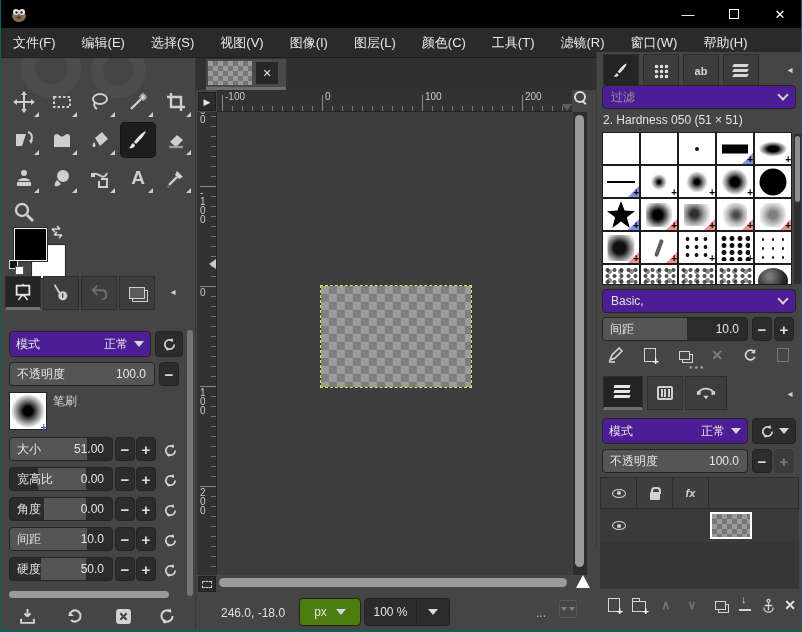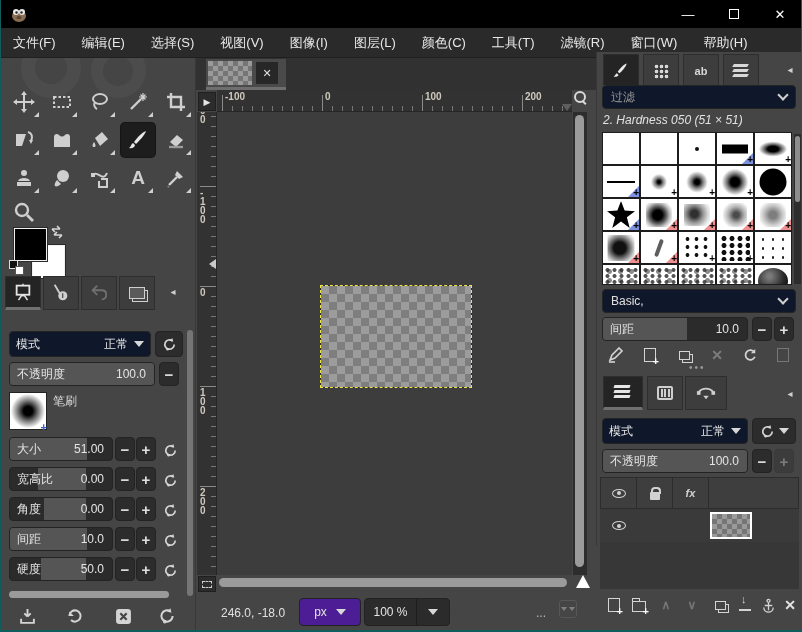--- a/index.html
+++ b/index.html
@@ -38,21 +38,21 @@
   .tool-btn svg { width:22px; height:22px; }
   .grp::after { content:""; position:absolute; right:2px; bottom:2px; border-style:solid; border-width:0 0 5px 5px; border-color:transparent transparent #cfcfcf transparent; }
   .swatch { position:absolute; border:1px solid #f0f0f0; box-shadow:0 0 0 1px #2a2a2a; }
   .mini-swatch b { position:absolute; width:9px; height:9px; }
   .dock-tab { position:absolute; width:36px; height:34px; background:#3d3d3d; border:1px solid #2e2e2e; display:flex; align-items:center; justify-content:center; }
   .dock-tab.active { background:#242424; border-bottom:3px solid #6f6f6f; }
   .collapse-btn { position:absolute; width:18px; height:18px; display:flex; align-items:center; justify-content:center; color:#cfcfcf; font-size:10px; }
 
   
   .panel-title { position:absolute; font-size:12px; color:#dcdcdc;margin-top:27px; }
-  .w-box { position:absolute; background:#0f172a; border:1px solid #242424; border-radius:4px; color:#e4e4e4; }
+  .w-box { position:absolute; background:#4c1d95; border:1px solid #242424; border-radius:4px; color:#e4e4e4; }
   .mode-row { display:flex; align-items:center; padding:0 6px; }
   .mode-row .ml { flex:0 0 auto; }
   .mode-row .mv { margin-left:auto; margin-right:6px; }
   .tri-down { width:0; height:0; border-left:5px solid transparent; border-right:5px solid transparent; border-top:6px solid #d8d8d8; }
   .icon-btn { position:absolute; background:#2c2c2c; border:1px solid #242424; border-radius:4px; display:flex; align-items:center; justify-content:center; color:#d8d8d8; }
   .flat-btn { position:absolute; display:flex; align-items:center; justify-content:center; color:#d8d8d8; }
   .dim { opacity:.35; }
   .spin-slider { position:absolute; height:24px; background:#2b2b2b; border:1px solid #232323; border-radius:4px; overflow:hidden; }
   .spin-slider .fill { position:absolute; top:0; bottom:0; background:#555; }
   .spin-slider .sl { position:absolute; left:7px; top:50%; transform:translateY(-50%); font-size:12px; z-index:2; }
@@ -76,21 +76,21 @@
       linear-gradient(45deg,#757575 25%,transparent 25%,transparent 75%,#757575 75%);
     background-size:10px 10px; background-position:0 0,5px 5px;
   }
 
   
   .tabbar { position:absolute; left:0; top:0; width:400px; height:32px; background:#313131; }
   .img-tab { position:absolute; left:10px; top:1px; width:80px; height:28px; background:#4a4a4a; display:flex; align-items:center; }
   .img-tab .thumb { width:44px; height:24px; margin-left:2px; }
   .tab-close { width:22px; height:22px; margin-left:4px; background:#272727; display:flex; align-items:center; justify-content:center; color:#e0e0e0; font-size:11px; }
   .img-tab-underline { position:absolute; left:10px; top:29px; width:80px; height:3px; background:#6e6e6e; }
-  .ruler { background:#323232; position:absolute; overflow:hidden;font-weight:bold; }
+  .ruler { background:#323232; position:absolute; overflow:hidden; }
   .h-ruler { left:21px; top:32px; width:355px; height:22px; border-bottom:1px solid #262626;
     background-image:
       repeating-linear-gradient(90deg,#8a8a8a 0 1px,transparent 1px 100px),
       repeating-linear-gradient(90deg,#777 0 1px,transparent 1px 10px);
     background-size:100% 16px,100% 5px; background-repeat:no-repeat,no-repeat; background-position:5px bottom,5px bottom; background-color:#323232;
   }
   .hrl { position:absolute; top:1px; font-size:10px; color:#cfc9bd; }
   .h-marker { position:absolute; bottom:0; width:0; height:0; border-left:5px solid transparent; border-right:5px solid transparent; border-top:7px solid #5e5e5e; }
   .v-ruler { left:1px; top:54px; width:20px; height:463px; border-right:1px solid #262626;
     background-image:
@@ -107,33 +107,33 @@
   .v-scrollbar { position:absolute; left:377px; top:54px; width:14px; height:463px; background:#2d2d2d; }
   .v-scrollbar .thumb { position:absolute; left:2px; top:3px; width:9px; height:452px; background:#9b9b9b; border-radius:5px; }
   .h-scrollbar { position:absolute; left:21px; top:518px; width:355px; height:14px; background:transparent; }
   .h-scrollbar .thumb { position:absolute; left:2px; top:2px; width:348px; height:9px; background:#9b9b9b; border-radius:5px; }
   .qmask-btn { position:absolute; left:2px; top:518px; width:18px; height:16px; background:#2c2c2c; border:1px solid #1f1f1f; display:flex; align-items:center; justify-content:center; }
   .qmask-btn i { width:10px; height:7px; border:1px dashed #cfcfcf; }
   .nav-corner { position:absolute; left:377px; top:515px; width:20px; height:18px; }
   .nav-corner i { position:absolute; left:3px; top:2px; width:0; height:0; border-left:7px solid transparent; border-right:7px solid transparent; border-bottom:13px solid #fff; }
   .statusbar { position:absolute; left:0; top:535px; width:400px; height:39px; background:#454545; }
   .coords { position:absolute; left:25px; top:13px; font-size:12px; color:#e0e0e0; }
-  .unit-btn { position:absolute; left:103px; top:5px; width:62px; height:28px; background:#4c1d95; border:1px solid #222; border-radius:4px; display:flex; align-items:center; justify-content:center; gap:9px; color:#e4e4e4; }
+  .unit-btn { position:absolute; left:103px; top:5px; width:62px; height:28px; background:#4d7c0f; border:1px solid #222; border-radius:4px; display:flex; align-items:center; justify-content:center; gap:9px; color:#e4e4e4; }
   .zoom-combo { position:absolute; left:168px; top:5px; width:86px; height:28px; background:#2b2b2b; border:1px solid #222; border-radius:4px; display:flex; }
   .zoom-combo .zv { flex:1; display:flex; align-items:center; justify-content:center; color:#e4e4e4; border-right:1px solid #1d1d1d; }
   .zoom-combo .za { width:32px; display:flex; align-items:center; justify-content:center; }
   .status-msg { position:absolute; left:340px; top:13px; color:#b8b8b8; }
   .status-icon { position:absolute; left:363px; top:7px; width:18px; height:18px; border:1px solid #6a6a6a; border-radius:3px; opacity:.5; display:flex; align-items:center; justify-content:center; gap:2px; }
   .status-icon i { width:0; height:0; border-left:3px solid transparent; border-right:3px solid transparent; border-top:4px solid #bbb; }
 
   
   .filter-box { display:flex; align-items:center; padding:0 8px; color:#9a9a9a; }
   .filter-box .chev { margin-left:auto; }
   .chev { width:8px; height:8px; border-right:2px solid #d0d0d0; border-bottom:2px solid #d0d0d0; transform:rotate(45deg); margin-top:-4px; }
-  .brush-title { position:absolute; font-style:italic; font-size:12px; color:#e2e2e2; }
+  .brush-title { position:absolute; font-size:12px; color:#e2e2e2; }
   .brush-grid { position:absolute; left:5px; top:80px; width:190px; height:153px; display:grid; grid-template-columns:repeat(5,36px); grid-auto-rows:31px; gap:2px; background:#1d1d1d; border:1px solid #1d1d1d; overflow:hidden; }
   .bcell { position:relative; background:#fff; overflow:hidden; }
   .bcell::after { content:""; position:absolute; left:50%; top:50%; transform:translate(-50%,-50%); }
   .bs-dot::after { width:4px; height:4px; background:#111; border-radius:50%; }
   .bs-bar::after { width:26px; height:9px; background:#000; }
   .bs-ellipse::after { width:30px; height:16px; background:radial-gradient(ellipse closest-side,#000 35%,rgba(0,0,0,.55) 60%,transparent 95%); }
   .bs-line::after { width:28px; height:2px; background:#000; }
   .bs-soft-s::after { width:18px; height:18px; background:radial-gradient(circle closest-side,#000 15%,rgba(0,0,0,.5) 45%,transparent 90%); }
   .bs-soft-m::after { width:24px; height:24px; background:radial-gradient(circle closest-side,#000 20%,rgba(0,0,0,.5) 50%,transparent 90%); }
   .bs-soft-l::after { width:29px; height:29px; background:radial-gradient(circle closest-side,#000 30%,rgba(0,0,0,.55) 55%,transparent 92%); }

